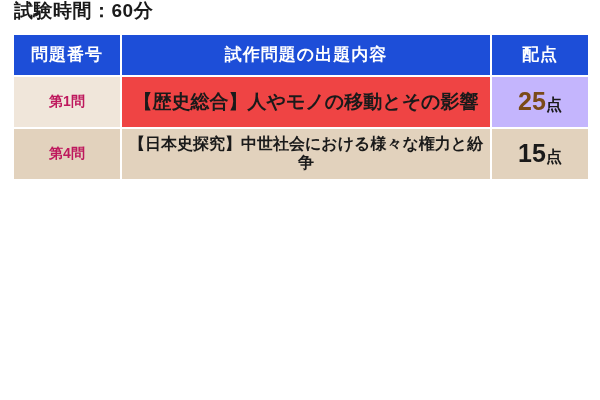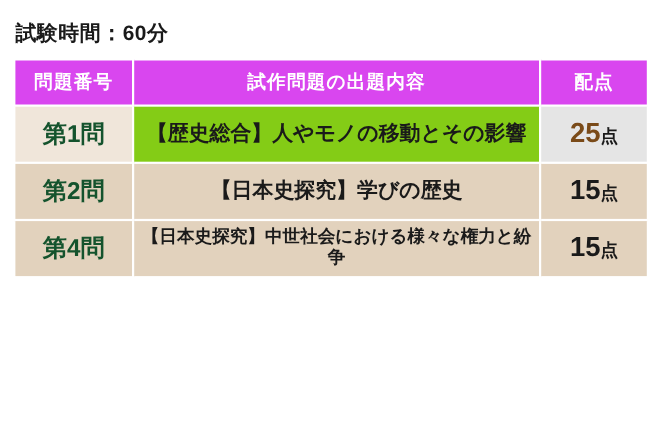--- a/index.html
+++ b/index.html
@@ -11,21 +11,21 @@
     height: 400px;
     background: #ffffff;
     font-family: "Liberation Sans", sans-serif;
     overflow: hidden;
   }
   .page {
     position: relative;
     width: 547px;
     height: 400px;
     box-sizing: border-box;
-    padding: 20px 12px 0 12px;
+    padding: 0 12px 0 12px;
   }
   .title {
     font-size: 19px;
     font-weight: bold;
     color: #1a1a1a;
     letter-spacing: 0.5px;
     margin: 0 0 10px 2px;
     line-height: 1.2;
   }
   table.exam-table {
@@ -34,49 +34,49 @@
     table-layout: fixed;
   }
   table.exam-table th,
   table.exam-table td {
     border: 2px solid #ffffff;
     text-align: center;
     vertical-align: middle;
     padding: 0;
   }
   thead th {
-    background: #d946ef;
+    background: #1d4ed8;
     color: #ffffff;
     font-size: 17px;
     font-weight: bold;
     height: 40px;
     letter-spacing: 1px;
   }
   .col-no  { width: 108px; }
   .col-desc{ width: 370px; }
   .col-pts { width: 98px; }
 
   tbody tr td {
     height: 50px;
   }
   td.cell-no {
     background: #f0e6da;
-    color: #14532d;
-    font-size: 22px;
+    color: #be185d;
+    font-size: 14px;
     font-weight: bold;
   }
   td.cell-desc {
-    background: #84cc16;
+    background: #ef4444;
     color: #1a1a1a;
     font-weight: bold;
     padding: 0 4px;
     line-height: 1.15;
   }
   td.cell-pts {
-    background: #e5e5e5;
+    background: #c4b5fd;
     color: #1a1a1a;
     font-weight: bold;
     white-space: nowrap;
   }
   tbody tr.alt td.cell-no,
   tbody tr.alt td.cell-desc,
   tbody tr.alt td.cell-pts {
     background: #e2d2bd;
   }
   .desc-size-lg { font-size: 19px; }
@@ -116,25 +116,20 @@
       </tr>
     </thead>
     <tbody>
 
       <tr class="row">
         <td class="cell-no">第1問</td>
         <td class="cell-desc desc-size-lg">【歴史総合】人やモノの移動とその影響</td>
         <td class="cell-pts"><span class="pts-num accent">25</span><span class="pts-unit">点</span></td>
       </tr>
 
-      <tr class="alt">
-        <td class="cell-no">第2問</td>
-        <td class="cell-desc desc-size-lg">【日本史探究】学びの歴史</td>
-        <td class="cell-pts"><span class="pts-num">15</span><span class="pts-unit">点</span></td>
-      </tr>
 
 
       <tr class="alt">
         <td class="cell-no">第4問</td>
         <td class="cell-desc desc-size-sm">【日本史探究】中世社会における様々な権力と紛争</td>
         <td class="cell-pts"><span class="pts-num">15</span><span class="pts-unit">点</span></td>
       </tr>
 
 
 

